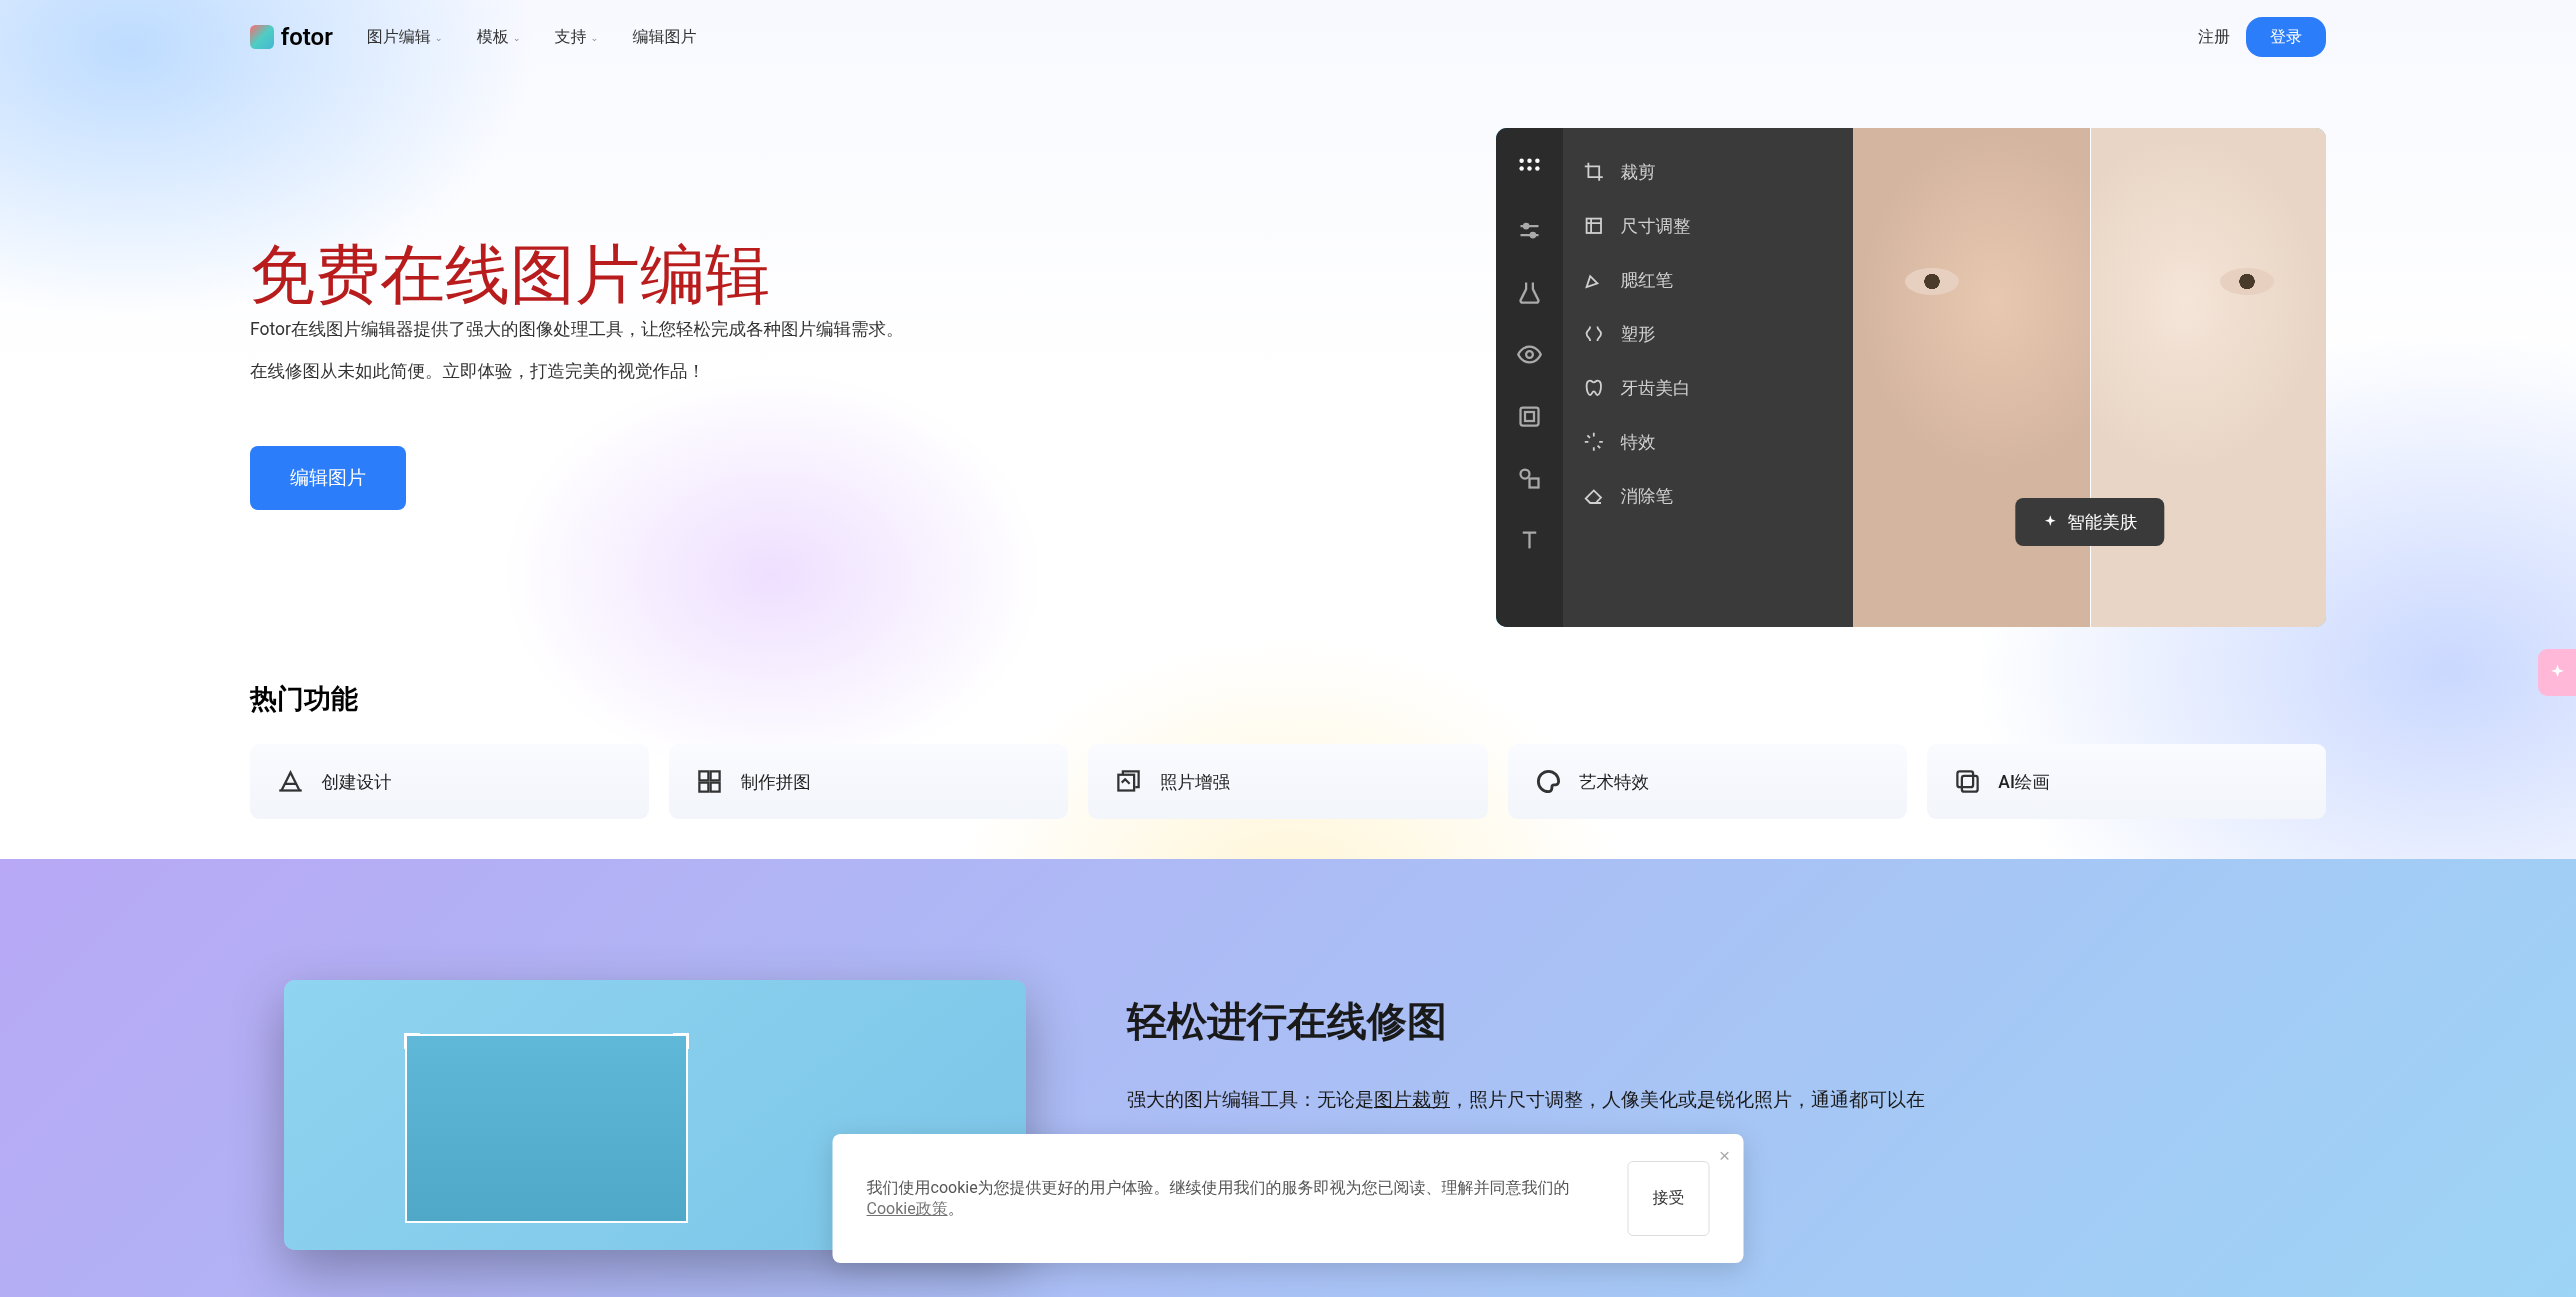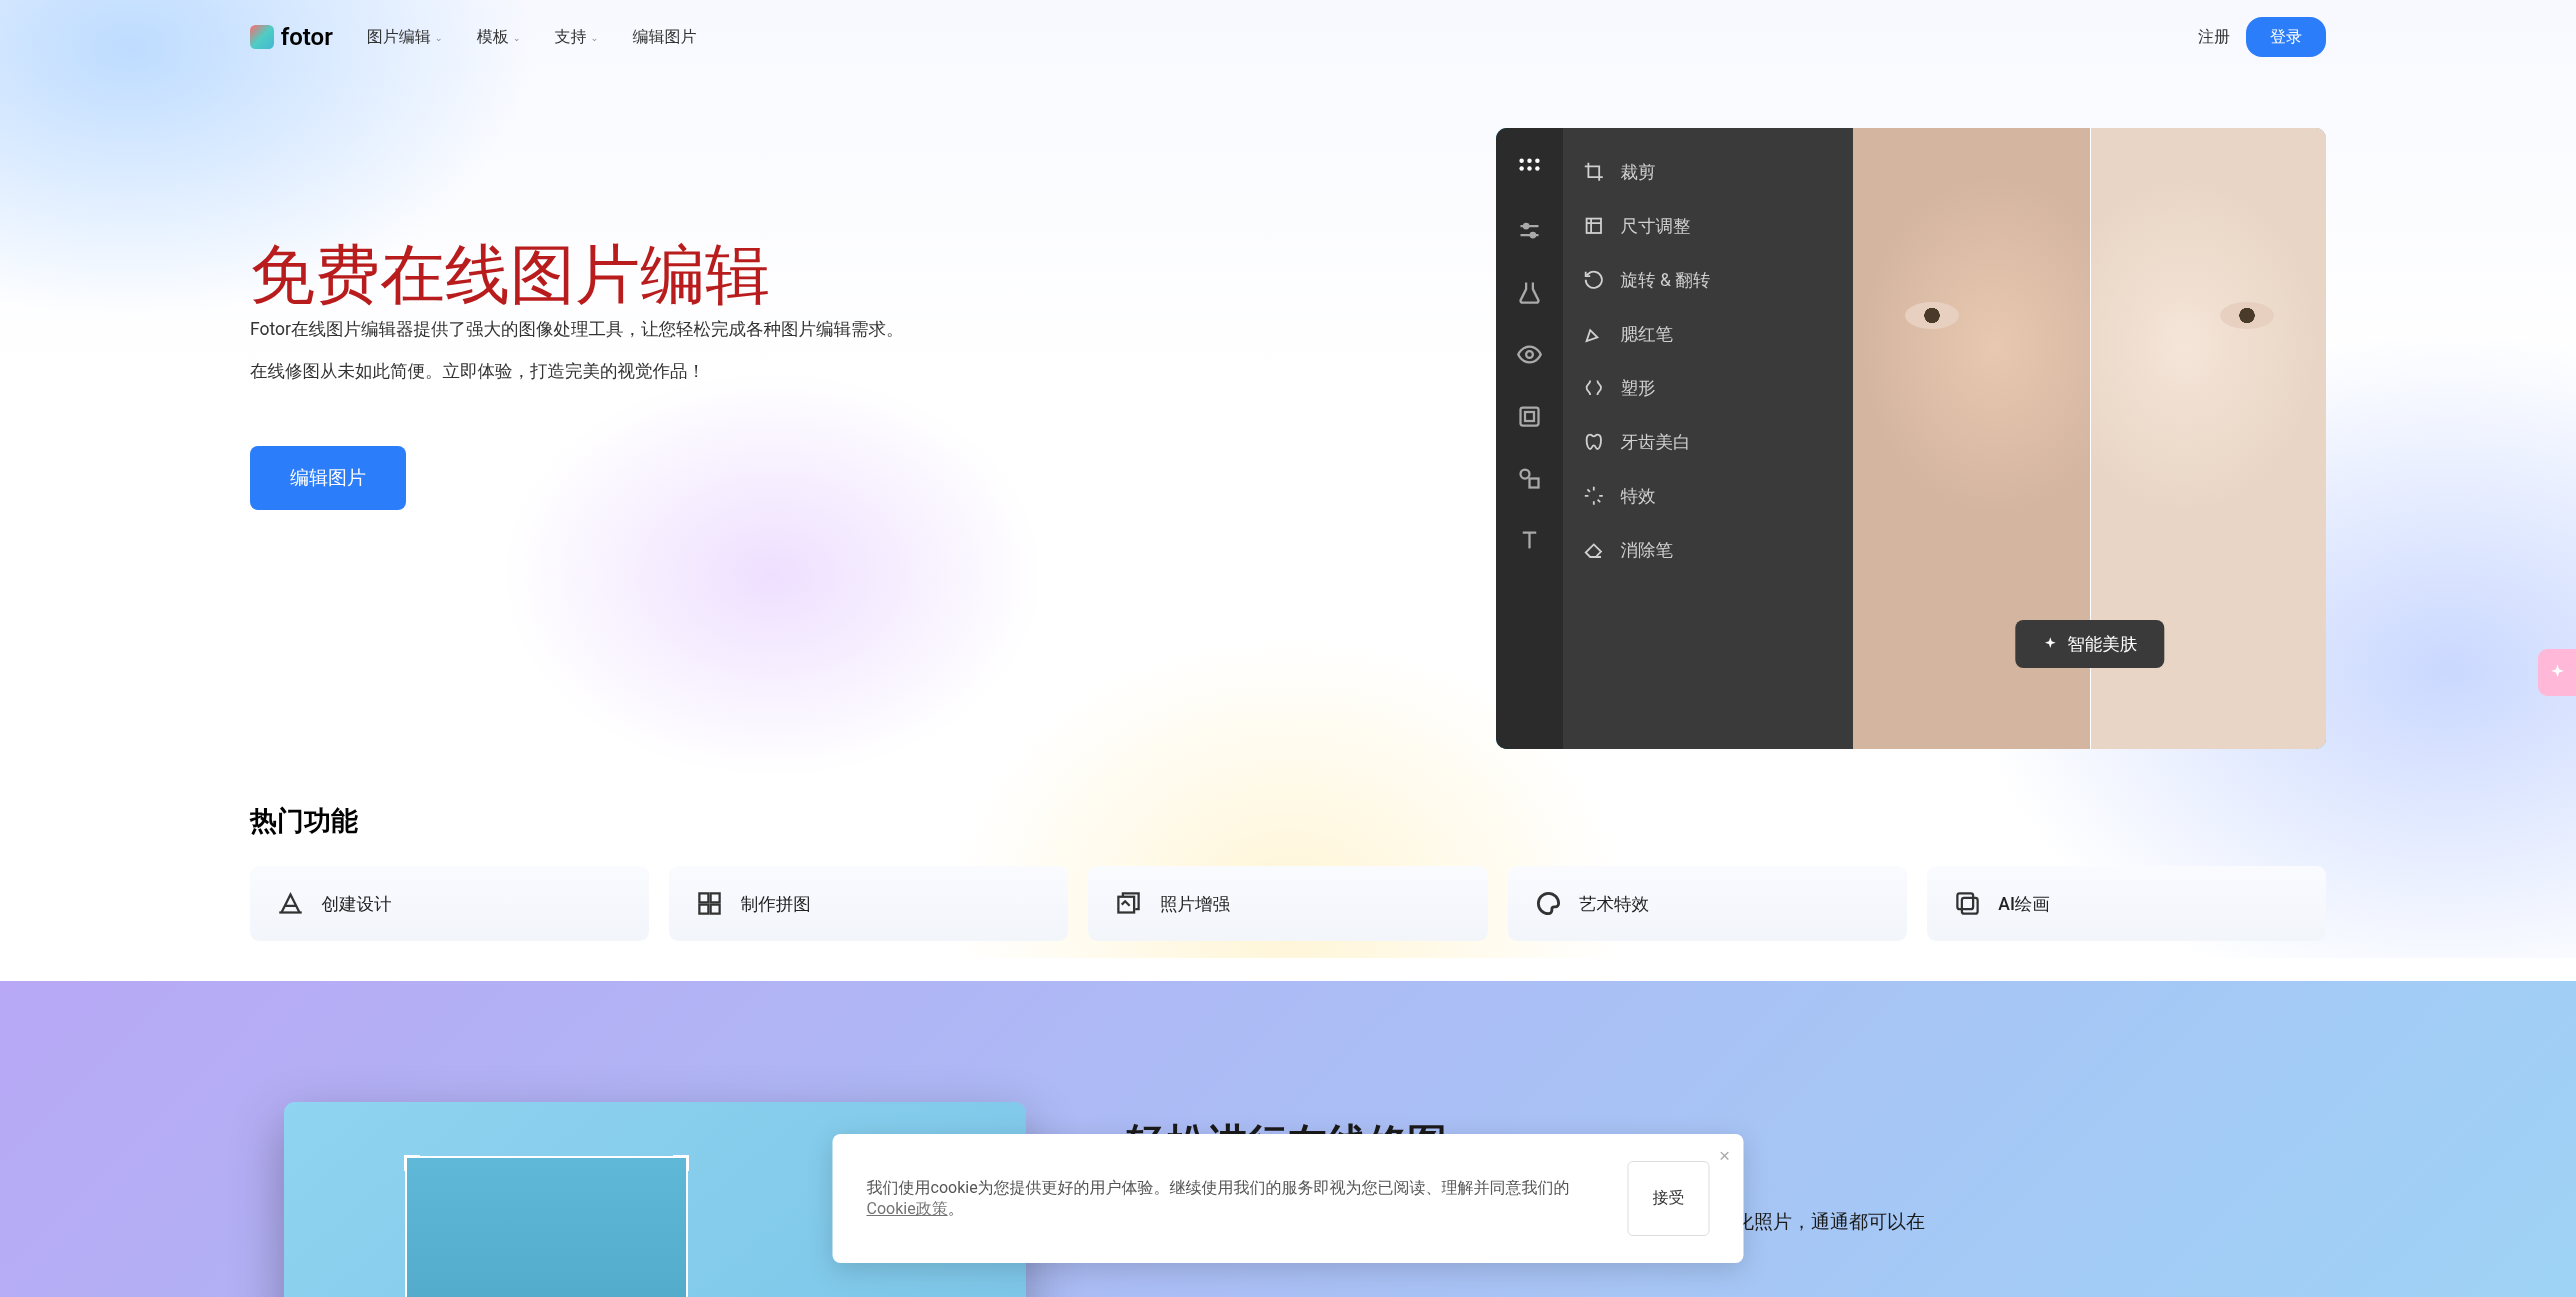--- a/index.html
+++ b/index.html
@@ -35,21 +35,21 @@
     .header-right { display: flex; align-items: center; gap: 16px; }
     .signin-link { font-size: 16px; color: #333; cursor: pointer; }
     .login-btn { background: #2c7dfa; color: #fff; border: none; border-radius: 16px; padding: 9.4px 24px; font-size: 16px; cursor: pointer; }
     
     .hero { display: flex; padding: 54px 250px 27px; gap: 40px; align-items: flex-start; }
     .hero-left { flex: 1; padding-top: 108px; }
     .hero-title { font-size: 65px; font-weight: 400; color: #b91c1c; line-height: 1.2; }
     .hero-desc { font-size: 17.5px; color: #333; line-height: 1.8; margin-bottom: 10.8px; }
     .hero-cta { margin-top: 47px; display: inline-block; background: #2c7dfa; color: #fff; border: none; border-radius: 8px; padding: 19px 40px; font-size: 19px; font-weight: 500; cursor: pointer; }
     
-    .hero-right { flex: 0 0 830px; display: flex; border-radius: 10.8px; overflow: hidden; background: #0ea5e9; height: 621px; }
+    .hero-right { flex: 0 0 830px; display: flex; border-radius: 10.8px; overflow: hidden; background: #0ea5e9; height: 499px; }
     .tool-sidebar { width: 67px; background: #2b2b2b; display: flex; flex-direction: column; align-items: center; padding-top: 27px; gap: 35px; }
     .tool-sidebar-icon { width: 27px; height: 27px; color: #aaa; display: flex; align-items: center; justify-content: center; }
     .tool-sidebar-icon.active { color: #fff; }
     .tool-list { width: 290px; background: #3a3a3a; padding: 17px 0; }
     .tool-item { display: flex; align-items: center; gap: 16px; padding: 15px 20px; color: #d0d0d0; font-size: 17.5px; cursor: pointer; }
     .tool-item-icon { width: 21.6px; height: 21.6px; flex-shrink: 0; }
     .preview { flex: 1; position: relative; background: linear-gradient(90deg, #d4b5a0 0%, #d4b5a0 50%, #e8d5c5 50%, #e8d5c5 100%); }
     .preview-divider { position: absolute; left: 50%; top: 0; bottom: 0; width: 1.3px; background: #fff; }
     .face-left, .face-right { position: absolute; top: 0; bottom: 0; width: 50%; }
     .face-left { left: 0; background: radial-gradient(ellipse 135px 169px at 60% 35%, #e8c8b0, #d4b5a0); }
@@ -190,27 +190,20 @@
       </div>
       <div class="tool-item">
         <span class="tool-item-icon"><svg viewBox="0 0 24 24" fill="none" stroke="currentColor" stroke-width="2">
               <rect x="4" y="4" width="16" height="16"></rect>
               <path d="M9 4v16M4 9h16"></path>
             </svg></span>
         <span>尺寸调整</span>
       </div>
       <div class="tool-item">
         <span class="tool-item-icon"><svg viewBox="0 0 24 24" fill="none" stroke="currentColor" stroke-width="2">
-              <path d="M3 12a9 9 0 1 0 3-6.7L3 8"></path>
-              <path d="M3 3v5h5"></path>
-            </svg></span>
-        <span>旋转 &amp; 翻转</span>
-      </div>
-      <div class="tool-item">
-        <span class="tool-item-icon"><svg viewBox="0 0 24 24" fill="none" stroke="currentColor" stroke-width="2">
               <path d="M4 20l4-12 8 8-12 4z"></path>
             </svg></span>
         <span>腮红笔</span>
       </div>
       <div class="tool-item">
         <span class="tool-item-icon"><svg viewBox="0 0 24 24" fill="none" stroke="currentColor" stroke-width="2">
               <path d="M8 4c0 4-4 4-4 8s4 4 4 8M16 4c0 4 4 4 4 8s-4 4-4 8"></path>
             </svg></span>
         <span>塑形</span>
       </div>

